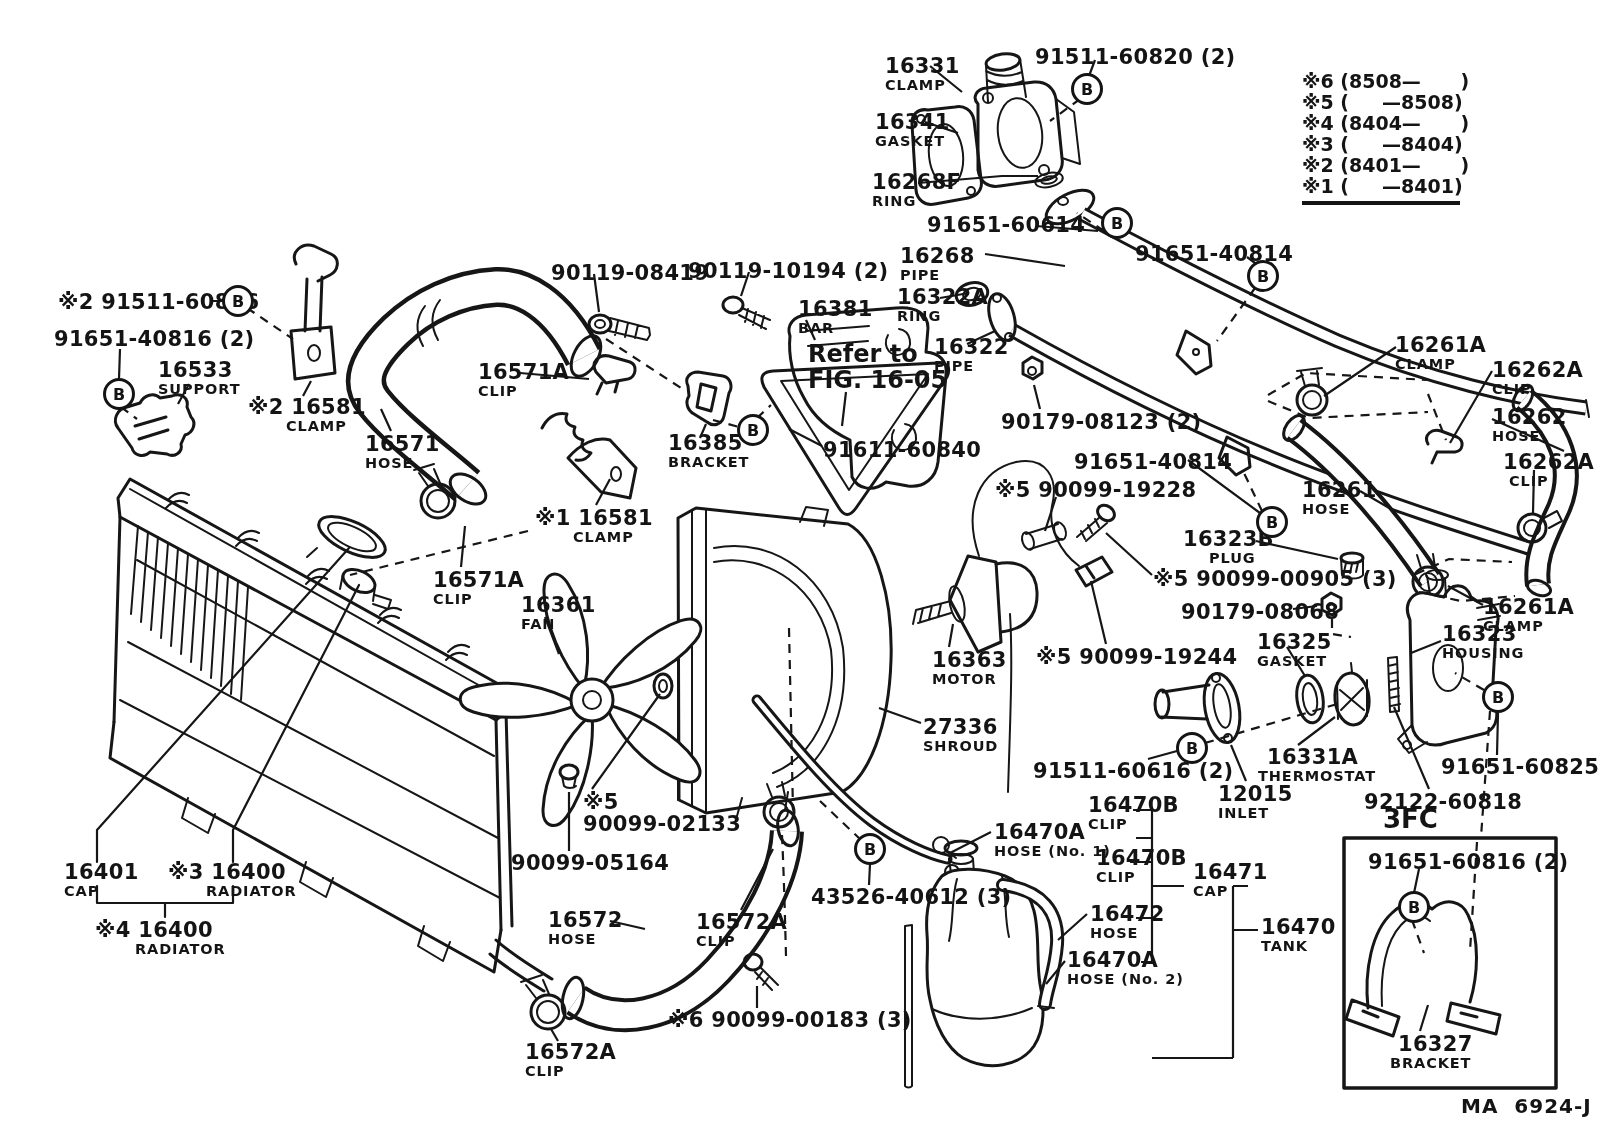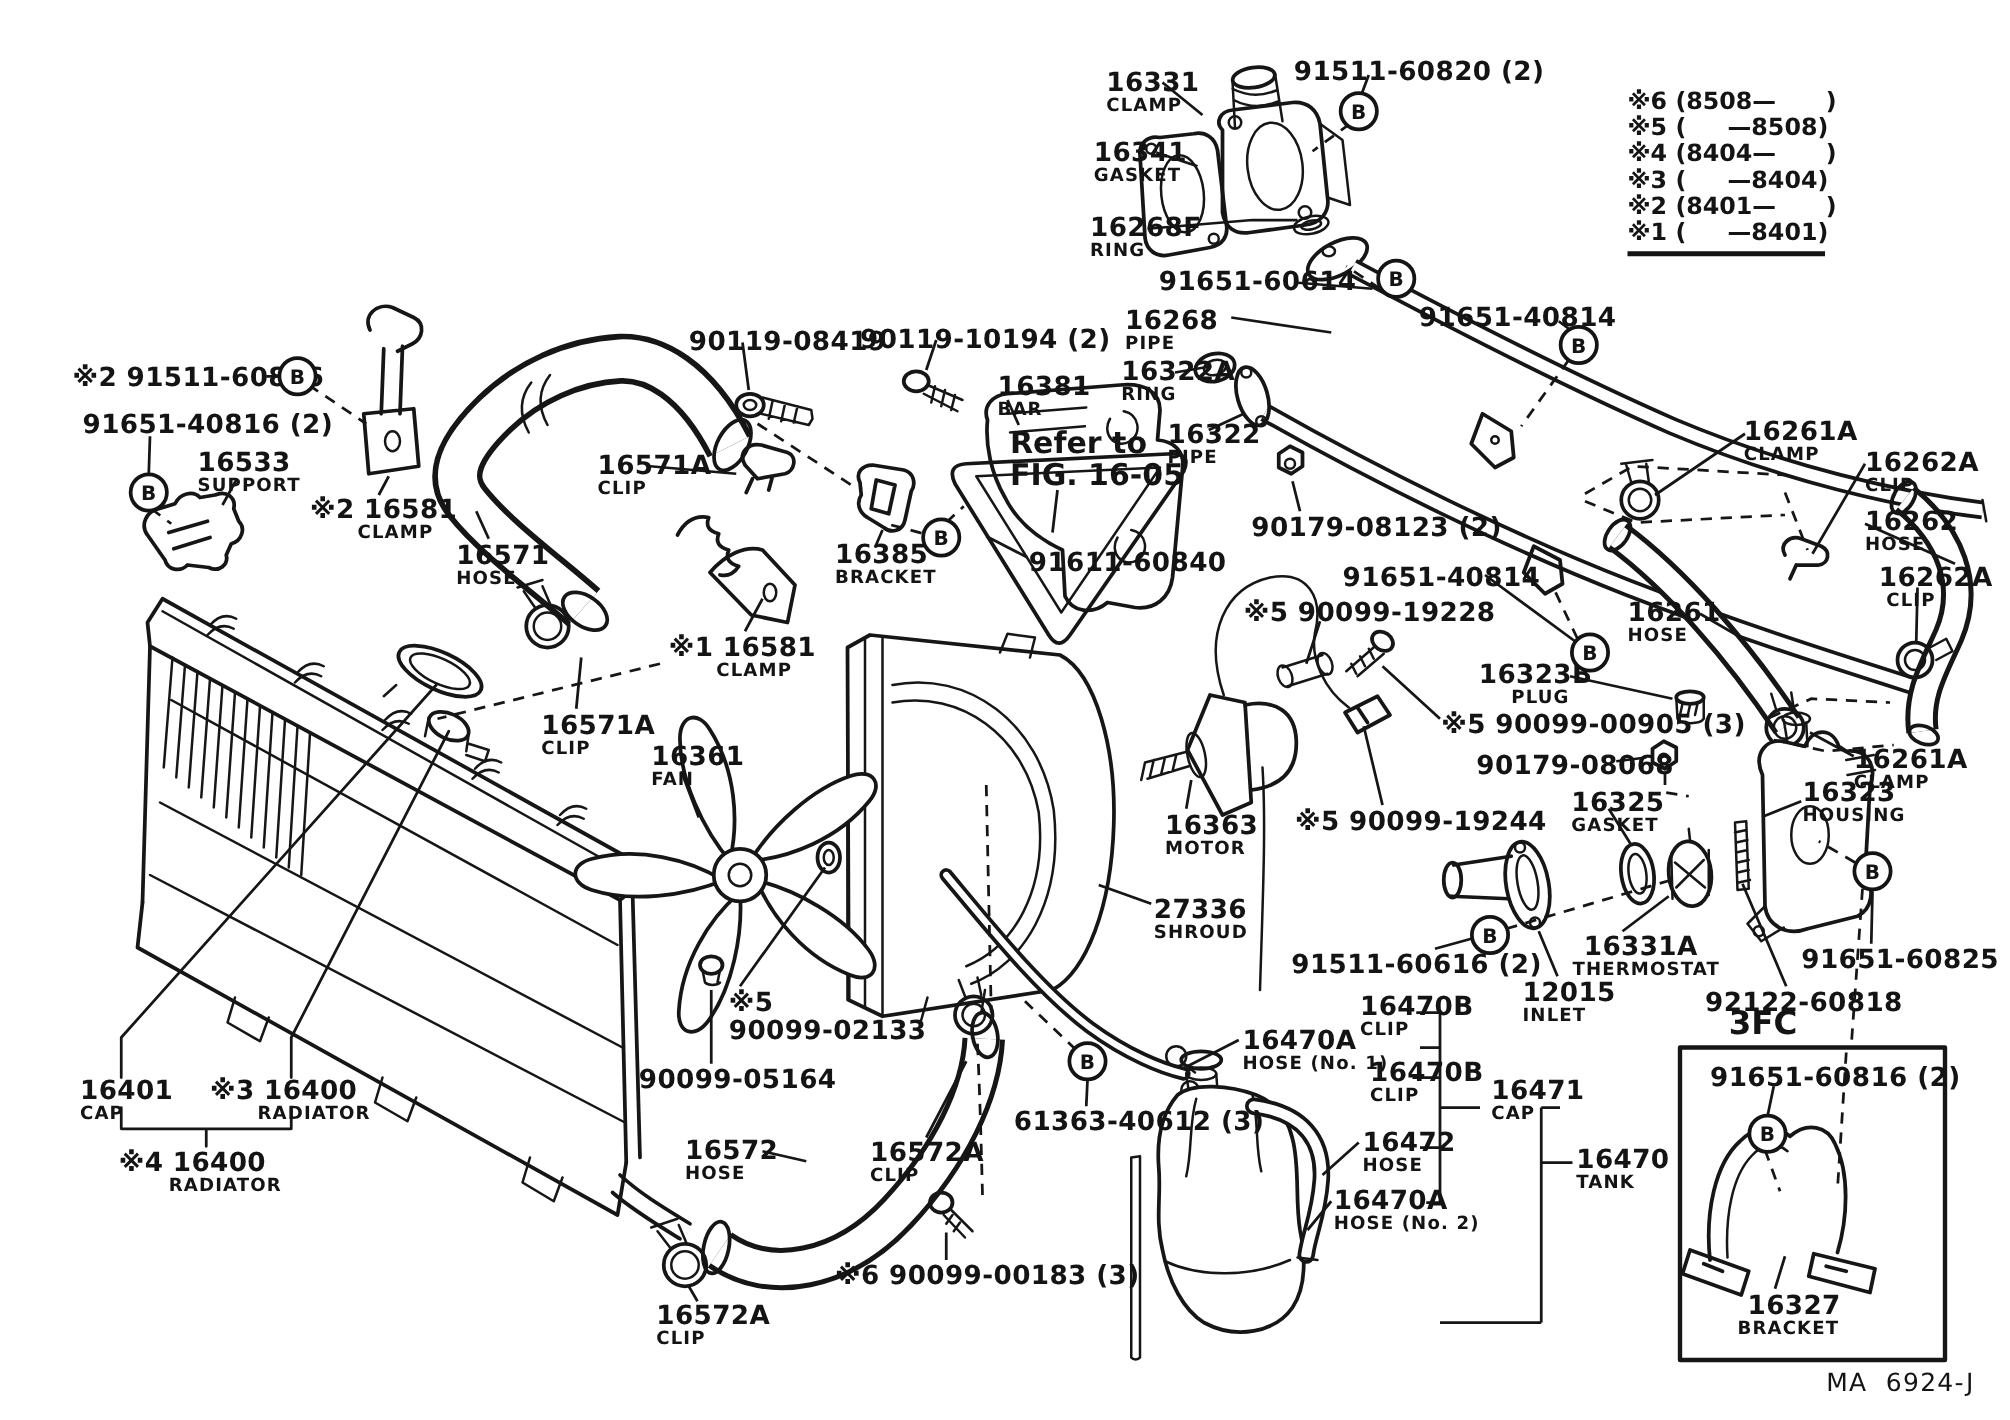--- a/index.html
+++ b/index.html
@@ -19,21 +19,21 @@
   .lbl{position:absolute;font-weight:bold;white-space:nowrap;line-height:1;}
   .lbl .num{font-size:21px;line-height:22px;letter-spacing:.3px;}
   .lbl .sub{font-size:14.5px;line-height:16px;letter-spacing:.9px;}
   .bmark{position:absolute;width:26px;height:26px;border:3px solid #141414;border-radius:50%;
          background:#fff;display:flex;align-items:center;justify-content:center;
          font-weight:bold;font-size:16px;}
   .legend{position:absolute;left:1302px;top:71px;font-weight:bold;font-size:19px;line-height:21px;}
   .legend .ul{border-bottom:4px solid #141414;width:158px;margin-top:4px;}
   .note{position:absolute;font-weight:bold;font-size:24px;line-height:26px;}
   .big{font-size:26px;}
-  .ma{position:absolute;font-weight:normal;font-size:20px;letter-spacing:1px;}
+  .ma{position:absolute;font-weight:bold;font-size:20px;letter-spacing:1px;}
 </style>
 </head>
 <body>
 
 <div id="canvas">
 
 <svg width="1608" height="1136" viewBox="0 0 1608 1136">
 
   <g class="o">
     <path d="M118,498 L130,479 L502,686 L506,712 L496,720 L120,517 Z"></path>
@@ -321,21 +321,21 @@
 <div class="lbl" style="left:900px;top:245px">
       <div class="num">16268</div>
       <div class="sub">PIPE</div>
     </div>
 <div class="lbl" style="left:1135px;top:243px">
       <div class="num">91651-40814</div>
     </div>
 <div class="lbl" style="left:58px;top:291px">
       <div class="num">※2 91511-60816</div>
     </div>
-<div class="lbl" style="left:66px;top:328px">
+<div class="lbl" style="left:54px;top:328px">
       <div class="num">91651-40816 (2)</div>
     </div>
 <div class="lbl" style="left:158px;top:359px">
       <div class="num">16533</div>
       <div class="sub">SUPPORT</div>
     </div>
 <div class="lbl" style="left:248px;top:396px">
       <div class="num">※2 16581</div>
       <div class="sub" style="padding-left:38px">CLAMP</div>
     </div>
@@ -464,21 +464,21 @@
     </div>
 <div class="lbl" style="left:994px;top:821px">
       <div class="num">16470A</div>
       <div class="sub">HOSE (No. 1)</div>
     </div>
 <div class="lbl" style="left:1096px;top:847px">
       <div class="num">16470B</div>
       <div class="sub">CLIP</div>
     </div>
 <div class="lbl" style="left:811px;top:886px">
-      <div class="num">61363-40612 (3)</div>
+      <div class="num">43526-40612 (3)</div>
     </div>
 <div class="lbl" style="left:1193px;top:861px">
       <div class="num">16471</div>
       <div class="sub">CAP</div>
     </div>
 <div class="lbl" style="left:1090px;top:903px">
       <div class="num">16472</div>
       <div class="sub">HOSE</div>
     </div>
 <div class="lbl" style="left:1067px;top:949px">

